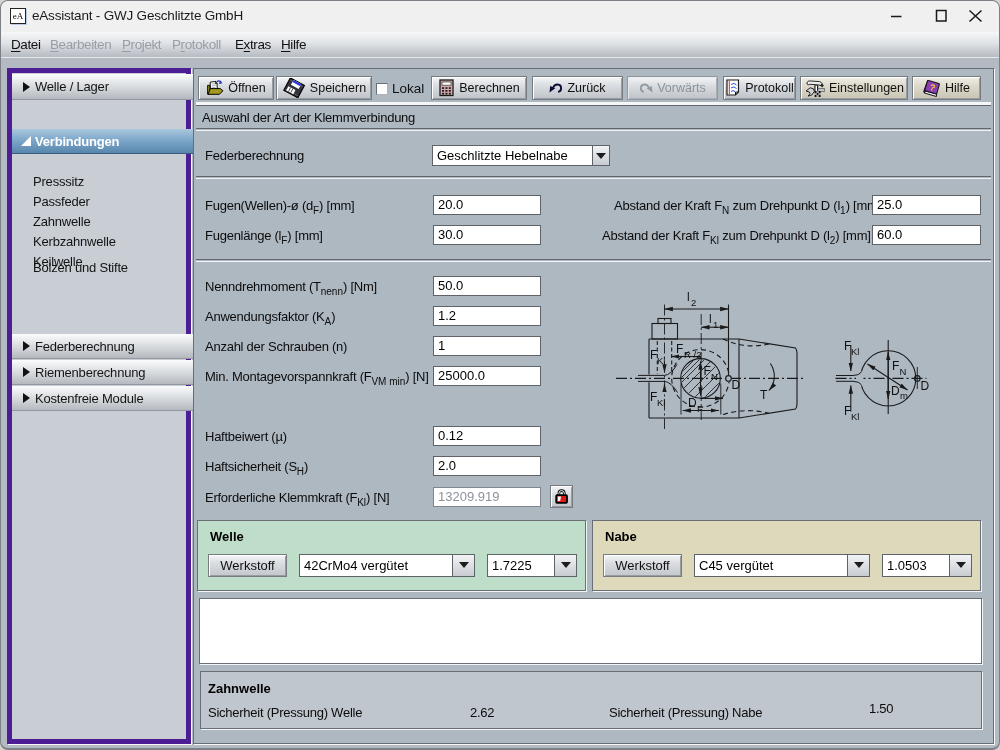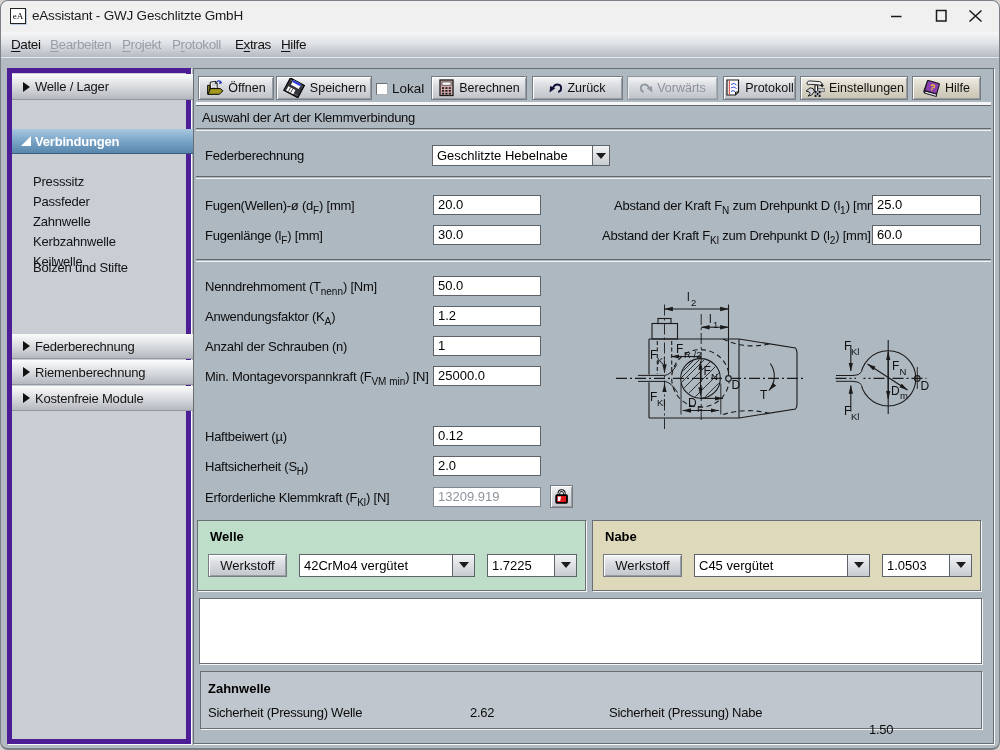--- a/index.html
+++ b/index.html
@@ -294,21 +294,21 @@
           <span class="cv" style="top:3px">1.0503</span>
           <span class="ca" style="height:21px;width:22px"></span>
         </div>
     </div>
     <div style="position:absolute;left:5px;top:529px;width:783px;height:66px;background:#fff;border:1px solid #6a6f76;box-shadow:1px 1px 0 rgba(255,255,255,.85)"></div>
     <div class="panel" style="left:6px;top:602px;width:782px;height:58px;background:#c0c6cd">
       <div style="position:absolute;left:7px;top:9px;font-size:13px;font-weight:bold;color:#000">Zahnwelle</div>
       <div class="lbl" style="left:7px;top:33px">Sicherheit (Pressung) Welle</div>
       <div class="lbl" style="left:269px;top:33px">2.62</div>
       <div class="lbl" style="left:408px;top:33px">Sicherheit (Pressung) Nabe</div>
-      <div class="lbl" style="left:668px;top:50px">1.50</div>
+      <div class="lbl" style="left:668px;top:29px">1.50</div>
     </div>
     <svg id="diag" style="position:absolute;left:417px;top:212px" width="390" height="152" viewBox="610 280 390 152" fill="none" stroke="#1a1a1a" stroke-width="1.1">
       <defs>
         <marker id="ah" viewBox="0 0 10 6" refX="9.5" refY="3" markerWidth="8" markerHeight="4.8" orient="auto-start-reverse">
             <path d="M0,0.5 L10,3 L0,5.5 Z" fill="#1a1a1a" stroke="none"></path>
           </marker>
         <clipPath id="shaftclip">
             <circle cx="699.5" cy="377.4" r="19"></circle>
           </clipPath>
       </defs>

